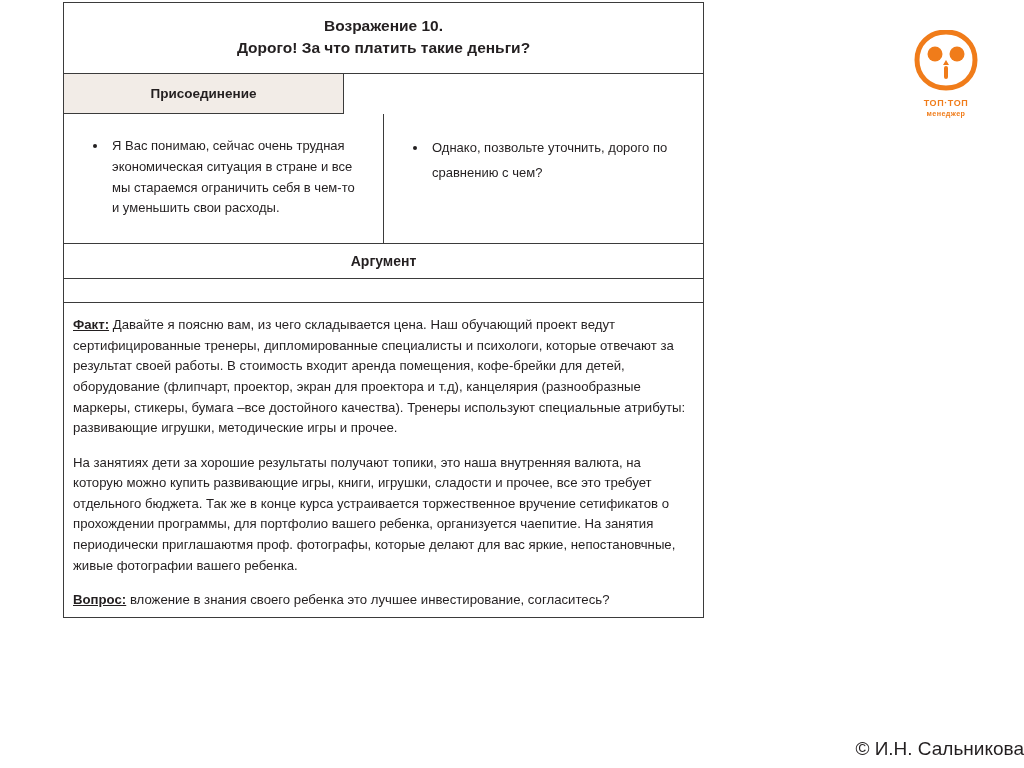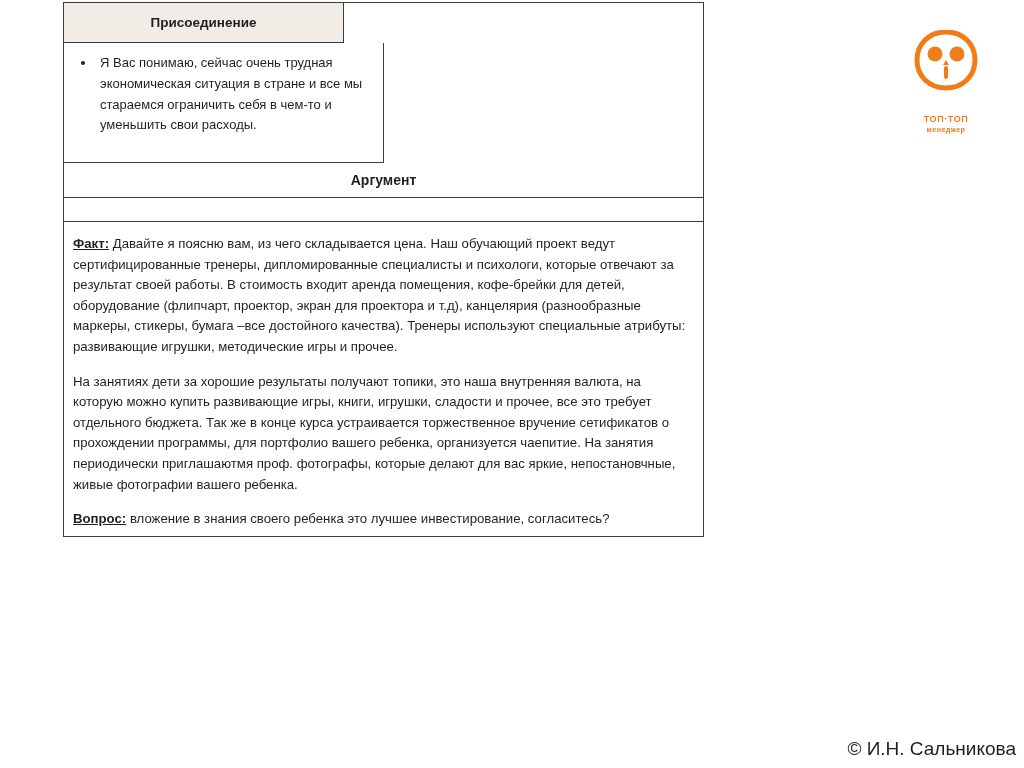--- a/index.html
+++ b/index.html
@@ -78,21 +78,21 @@
     width: 320px;
     border-right: 1px solid #3b3b3b;
     min-height: 120px;
   }
   .body-right {
     width: 319px;
     min-height: 120px;
   }
 
   ul.bul {
-    margin: 0;
+    margin: 12px;
     padding-left: 22px;
     list-style: disc;
   }
   ul.bul li {
     margin: 0;
     padding-left: 4px;
   }
   .body-right ul.bul li {
     line-height: 1.9;
   }
@@ -142,59 +142,70 @@
     width: 82px;
     text-align: center;
   }
   .owl-wrap {
     width: 66px;
     height: 62px;
     margin: 0 auto;
     position: relative;
   }
   .logo-caption {
-    margin-top: 22px;
+    margin-top: 6px;
     font-size: 9px;
     font-weight: bold;
     letter-spacing: 0.6px;
     color: #f07c1a;
     line-height: 1.25;
   }
   .logo-caption .sub {
     display: block;
     font-size: 7.2px;
     font-weight: bold;
     letter-spacing: 0.4px;
     color: #f07c1a;
   }
 
   
   .copyright {
     position: absolute;
-    right: 8px;
+    right: 0;
     bottom: 8px;
     font-size: 19px;
     color: #231f20;
     font-family: "Liberation Sans", sans-serif;
   }
 </style>
 </head>
 <body>
 
 <div class="slide-table">
 
+  <div class="row">
+    <div class="title-cell">
+      <span class="tl">Возражение 10.</span>
+      <span class="tl">Дорого! За что платить такие деньги?</span>
+    </div>
+  </div>
 
   <div class="row">
     <div class="hdr-cell hdr-left">Присоединение</div>
   </div>
 
   <div class="row">
     <div class="body-cell body-left">
       <ul class="bul">
         <li>Я Вас понимаю, сейчас очень трудная экономическая ситуация в стране и все мы стараемся ограничить себя в чем-то и уменьшить свои расходы.</li>
+      </ul>
+    </div>
+    <div class="body-cell body-right">
+      <ul class="bul">
+        <li>Однако, позвольте уточнить, дорого по сравнению с чем?</li>
       </ul>
     </div>
   </div>
 
   <div class="row">
     <div class="arg-cell">Аргумент</div>
   </div>
 
   <div class="row">
     <div class="arg-spacer"></div>

